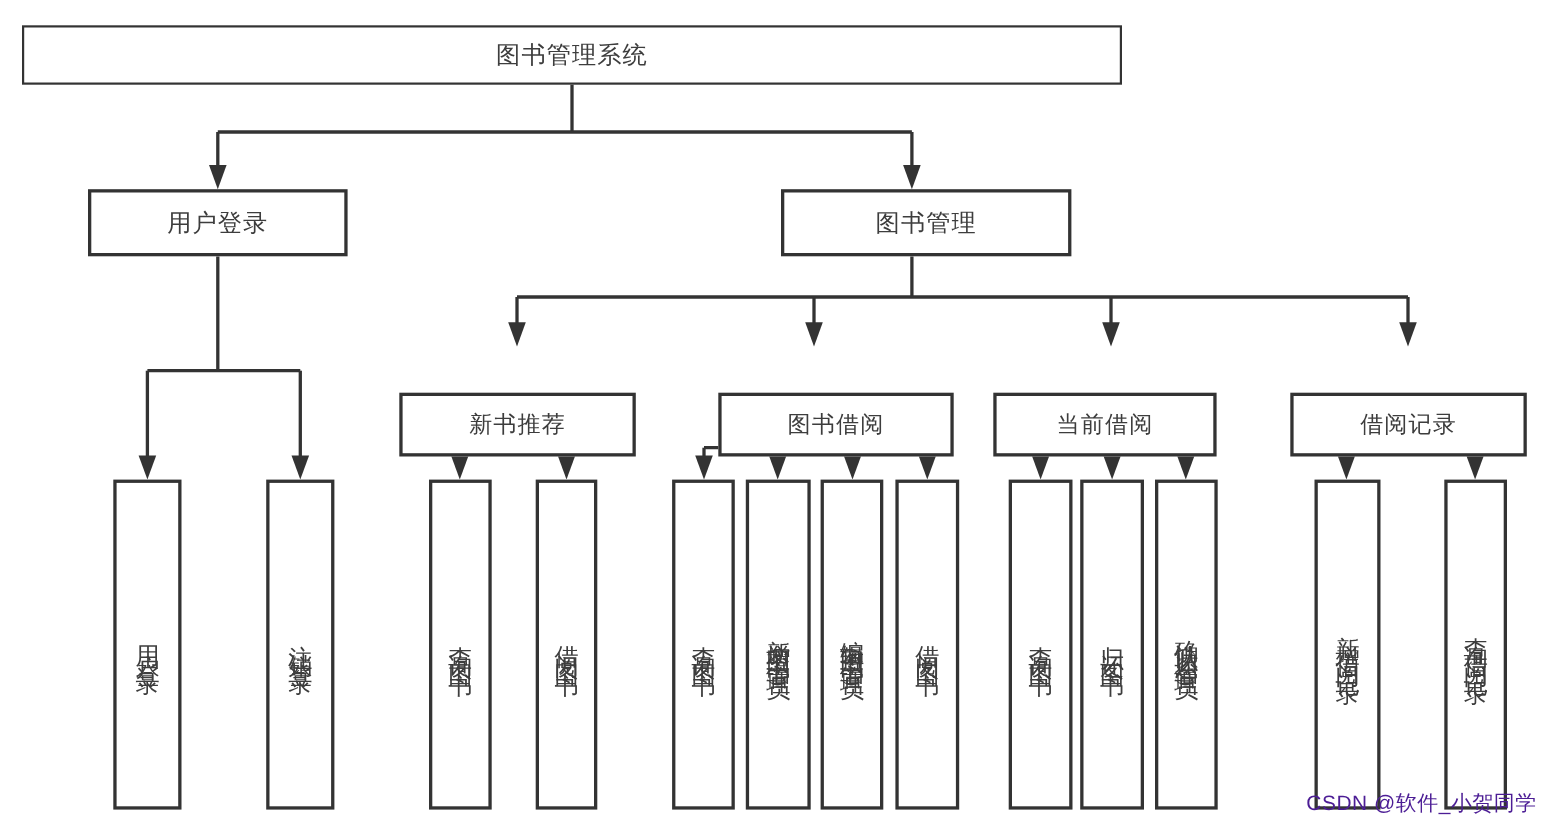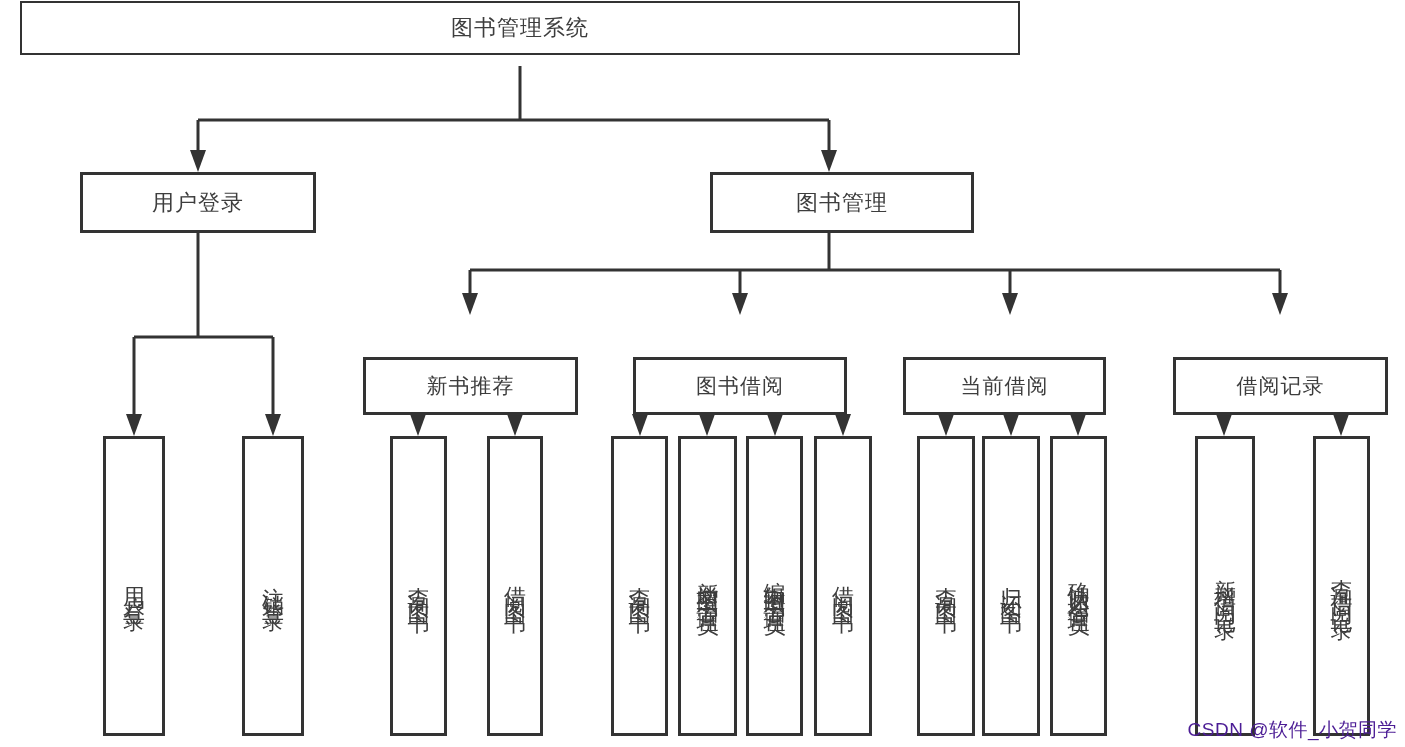--- a/index.html
+++ b/index.html
@@ -28,26 +28,26 @@
     box-sizing: border-box;
     border: 3px solid #333333;
     background: #ffffff;
     display: flex;
     align-items: center;
     justify-content: center;
     color: #3d3d3d;
     text-align: center;
   }
   .node.h { font-size: 22px; letter-spacing: 1px; }
-  .node.root   { left: 20px;  top: 1px;  width: 1000px; height: 54px; border-width: 2px; }
+  .node.root   { left: 20px;  top: 23px;  width: 1000px; height: 54px; border-width: 2px; }
   .node.l2a    { left: 80px;  top: 172px; width: 236px;  height: 61px; }
   .node.l2b    { left: 710px; top: 172px; width: 264px;  height: 61px; }
   .node.l3 { top: 315px; height: 58px; font-size: 21px; margin-top: 42px; }
   .node.l3a { left: 363px;  width: 215px; }
-  .node.l3b { left: 633px;  width: 214px; font-family: Liberation Serif, serif; }
+  .node.l3b { left: 653px;  width: 214px; font-family: Liberation Serif, serif; }
   .node.l3c { left: 903px;  width: 203px; }
   .node.l3d { left: 1173px; width: 215px; }
   .node.leaf {
     top: 436px;
     height: 300px;
     font-size: 22px;
   }
   .leaf-text {
     writing-mode: vertical-rl;
     text-orientation: mixed;

